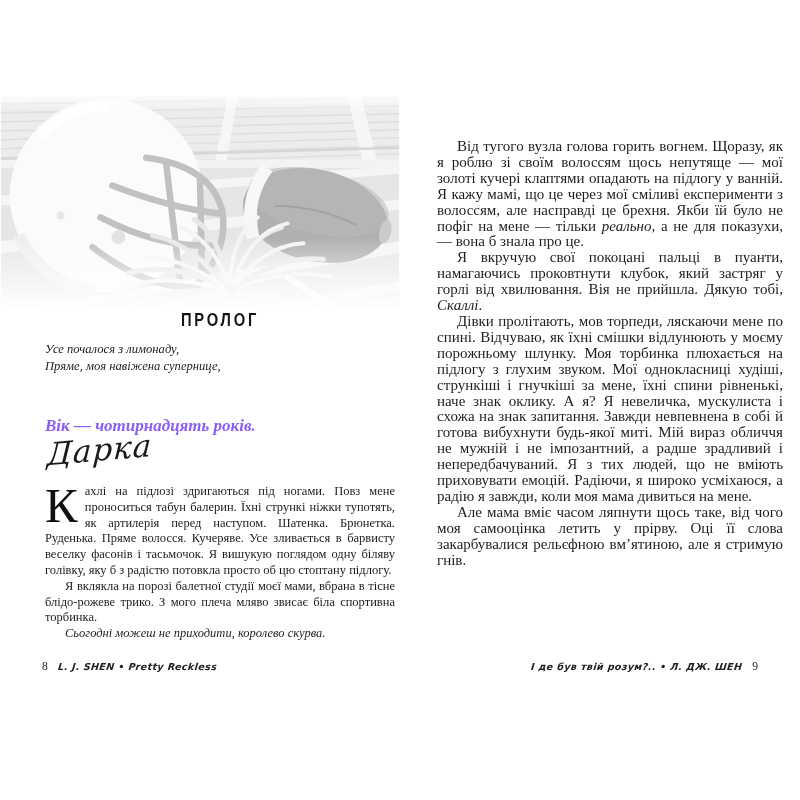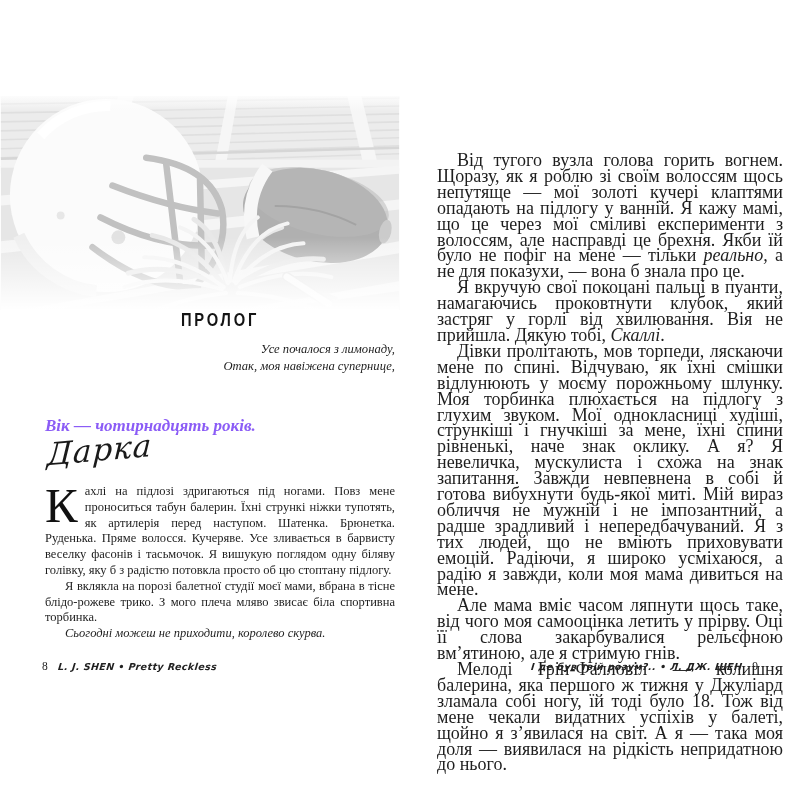--- a/index.html
+++ b/index.html
@@ -11,21 +11,21 @@
   .spread{position:relative;width:800px;height:800px;background:#fff;overflow:hidden;}
 
   
   .photo{position:absolute;left:0;top:96px;width:400px;height:214px;}
   .chapter-title{
     position:absolute;left:45px;top:300px;width:350px;text-align:center;
     font-family:"Liberation Sans", sans-serif;font-weight:bold;font-size:16px;
     letter-spacing:3px;color:#141414;transform:scale(.92,1.12);transform-origin:center;
   }
   .epigraph{
-    position:absolute;left:45px;top:341px;width:350px;text-align:right;
+    position:absolute;left:45px;top:341px;width:350px;text-align:left;
     font-style:italic;font-size:12.6px;line-height:16.6px;color:#1d1d1d;
   }
   .age-line{
     position:absolute;left:45px;top:416px;width:350px;
     font-weight:bold;font-style:italic;font-size:17px;color:#8b5cf6;
   }
   .signature{
     position:absolute;left:48px;top:436px;font-family:"DejaVu Serif", serif;
     font-style:italic;font-size:31px;color:#1a1a1a;
     transform:rotate(-5deg) skewX(-8deg);transform-origin:left top;letter-spacing:1px;
@@ -36,22 +36,22 @@
   }
   .left-body p{margin:0;}
   .dropcap{
     float:left;font-size:49px;line-height:38px;padding:3px 7px 0 0;color:#111;
   }
   .indent{text-indent:20px;}
   .em{font-style:italic;}
 
   
   .right-body{
-    position:absolute;left:437px;top:153px;width:346px;
-    font-size:18px;line-height:15.9px;text-align:justify;color:#1e1e1e;
+    position:absolute;left:437px;top:139px;width:346px;
+    font-size:15px;line-height:15.9px;text-align:justify;color:#1e1e1e;
   }
   .right-body p{margin:0;text-indent:20px;}
 
   
   .footer{position:absolute;top:660px;font-size:11px;color:#1c1c1c;white-space:nowrap;}
   .footer-left{left:42px;}
   .footer-right{right:42px;text-align:right;}
   .pgnum{font-family:"Liberation Serif", serif;font-size:11.5px;}
   .runner{
     font-family:"DejaVu Sans", sans-serif;font-style:italic;font-weight:bold;
@@ -159,21 +159,21 @@
 
     <rect x="0" y="0" width="400" height="215" fill="#ffffff" opacity=".3"></rect>
     <rect x="0" y="0" width="400" height="16" fill="url(#fadeTop)"></rect>
     <rect x="0" y="142" width="400" height="73" fill="url(#fadeBottom)"></rect>
   </svg>
 
   <h1 class="chapter-title">ПРОЛОГ</h1>
 
   <div class="epigraph">
     <div>Усе почалося з лимонаду,</div>
-    <div>Отак, моя навіжена супернице,</div>
+    <div>Пряме, моя навіжена супернице,</div>
   </div>
 
   <div class="age-line">Вік — чотирнадцять років.</div>
 
   <div class="signature">Дарка</div>
 
   <div class="left-body">
     <p><span class="dropcap">К</span><span>ахлі на підлозі здригаються під ногами. Повз мене проноситься табун балерин. Їхні стрункі ніжки тупотять, як артилерія перед наступом. Шатенка. Брюнетка. Руденька. Пряме волосся. Кучеряве. Усе зливається в барвисту веселку фасонів і тасьмочок. Я вишукую поглядом одну біляву голівку, яку б з радістю потовкла просто об цю стоптану підлогу.</span></p>
     <p class="indent">Я вклякла на порозі балетної студії моєї мами, вбрана в тісне блідо-рожеве трико. З мого плеча мляво звисає біла спортивна торбинка.</p>
     <p class="indent em">Сьогодні можеш не приходити, королево скурва.</p>
@@ -181,20 +181,19 @@
 
   <div class="footer footer-left">
     <span class="pgnum">8</span><span class="runner"><span>L. J. SHEN</span> <span>•</span> <span>Pretty Reckless</span></span>
   </div>
 
   <div class="right-body">
     <p><span>Від тугого вузла голова горить вогнем. Щоразу, як я роблю зі своїм волоссям щось непутяще — мої золоті кучері клаптями опадають на підлогу у ванній. Я кажу мамі, що це через мої сміливі експерименти з волоссям, але насправді це брехня. Якби їй було не пофіг на мене — тільки </span><span class="em">реально,</span><span> а не для показухи, — вона б знала про це.</span></p>
     <p><span>Я вкручую свої покоцані пальці в пуанти, намагаючись проковтнути клубок, який застряг у горлі від хвилювання. Вія не прийшла. Дякую тобі, </span><span class="em">Скаллі</span><span>.</span></p>
     <p>Дівки пролітають, мов торпеди, ляскаючи мене по спині. Відчуваю, як їхні смішки відлунюють у моєму порожньому шлунку. Моя торбинка плюхається на підлогу з глухим звуком. Мої однокласниці худіші, стрункіші і гнучкіші за мене, їхні спини рівненькі, наче знак оклику. А я? Я невеличка, мускулиста і схожа на знак запитання. Завжди невпевнена в собі й готова вибухнути будь-якої миті. Мій вираз обличчя не мужній і не імпозантний, а радше зрадливий і непередбачуваний. Я з тих людей, що не вміють приховувати емоцій. Радіючи, я широко усміхаюся, а радію я завжди, коли моя мама дивиться на мене.</p>
     <p>Але мама вміє часом ляпнути щось таке, від чого моя самооцінка летить у прірву. Оці її слова закарбувалися рельєфною вм’ятиною, але я стримую гнів.</p>
-    <p>Мелоді Ґрін-Фалловіл — колишня балерина, яка першого ж тижня у Джуліард зламала собі ногу, їй тоді було 18. Тож від мене чекали видатних успіхів у балеті, щойно я з’явилася на світ. А я — така моя доля — виявилася на рідкість непридатною до нього.</p>
   </div>
 
   <div class="footer footer-right">
     <span class="runner"><span>І де був твій розум?..</span> <span>•</span> <span>Л. ДЖ. ШЕН</span></span><span class="pgnum">9</span>
   </div>
 
 </div>
 
 </body></html>

